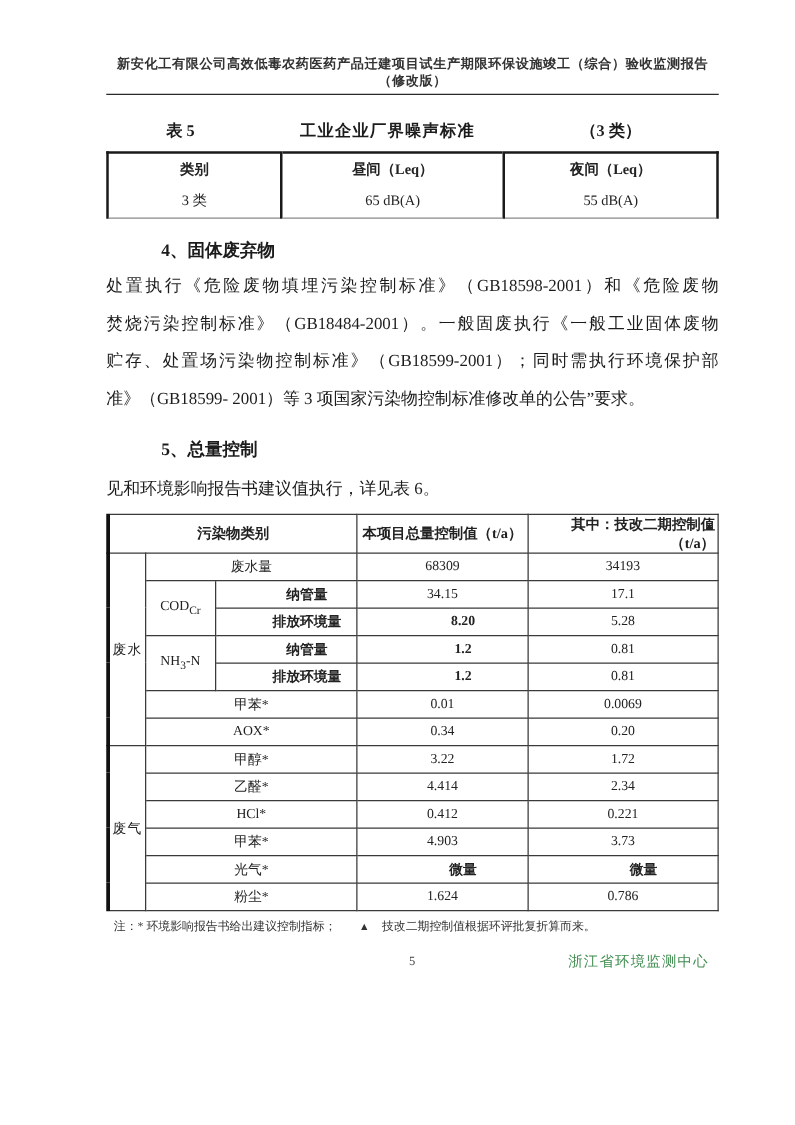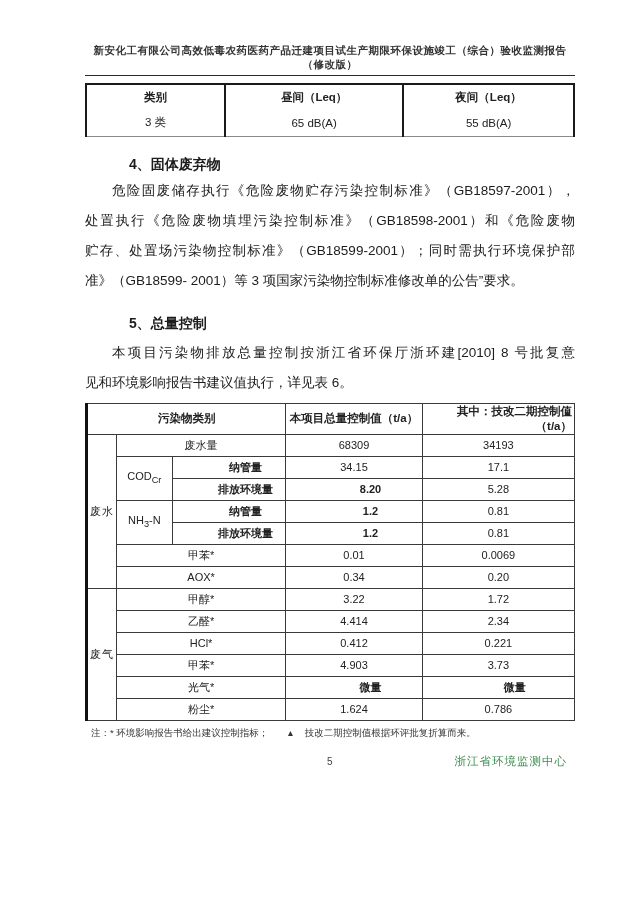--- a/index.html
+++ b/index.html
@@ -1,20 +1,20 @@
 <!DOCTYPE html>
 <html><head>
 <meta charset="utf-8">
 <style>
   * { margin:0; padding:0; box-sizing:border-box; }
   html,body { background:#e8e8e8; }
   .page {
     position:relative; width:636px; height:900px; margin:0 auto;
     background:#ffffff; color:#1c1c1c;
-    font-family:Liberation Sans, sans-serif;
+    font-family:Liberation Serif, serif;
     overflow:hidden;
   }
   .content { margin-left:85px; width:490px; }
 
   
   .doc-header {
     padding-top:44px; border-bottom:1.6px solid #2a2a2a;
     text-align:center; font-size:10.5px; font-weight:bold;
     letter-spacing:0.5px; padding-bottom:3px; color:#333;
   }
@@ -68,20 +68,25 @@
   .footer-org { color:#3f8c4f; letter-spacing:1px; margin-right:8px; font-size:11.5px; }
 </style>
 </head>
 <body>
 
 <div class="page">
   <div class="content">
 
     <div class="doc-header">新安化工有限公司高效低毒农药医药产品迁建项目试生产期限环保设施竣工（综合）验收监测报告（修改版）</div>
 
+    <div class="tbl-caption cap5">
+      <span class="cap-label">表 5</span>
+      <span class="cap-title">工业企业厂界噪声标准</span>
+      <span class="cap-suffix">（3 类）</span>
+    </div>
 
     <table class="t5">
       <colgroup>
           <col style="width:28.5%">
           <col style="width:36.5%">
           <col style="width:35%">
         </colgroup>
       <tbody>
           <tr>
         <td class="hd">类别</td>
@@ -91,29 +96,28 @@
       <tr>
         <td>3 类</td>
         <td>65 dB(A)</td>
         <td>55 dB(A)</td>
       </tr>
     </tbody>
       </table>
 
     <div class="sec-heading">4、固体废弃物</div>
     <div class="para">
-      <div class="ln indent">危险固废储存执行《危险废物贮存污染控制标准》（GB18597-2001），</div>
       <div class="ln">处置执行《危险废物填埋污染控制标准》（GB18598-2001）和《危险废物</div>
+      <div class="ln">焚烧污染控制标准》（GB18484-2001）。一般固废执行《一般工业固体废物</div>
       <div class="ln">贮存、处置场污染物控制标准》（GB18599-2001）；同时需执行环境保护部</div>
       <div class="ln last">准》（GB18599- 2001）等 3 项国家污染物控制标准修改单的公告”要求。</div>
     </div>
 
     <div class="sec-heading">5、总量控制</div>
     <div class="para p5">
-      <div class="ln indent">本项目污染物排放总量控制按浙江省环保厅浙环建[2010] 8 号批复意</div>
       <div class="ln last">见和环境影响报告书建议值执行，详见表 6。</div>
     </div>
 
 
     <table class="t6">
       <colgroup>
         <col style="width:30px">
           <col style="width:56px">
           <col style="width:114px">
         <col style="width:137px">

